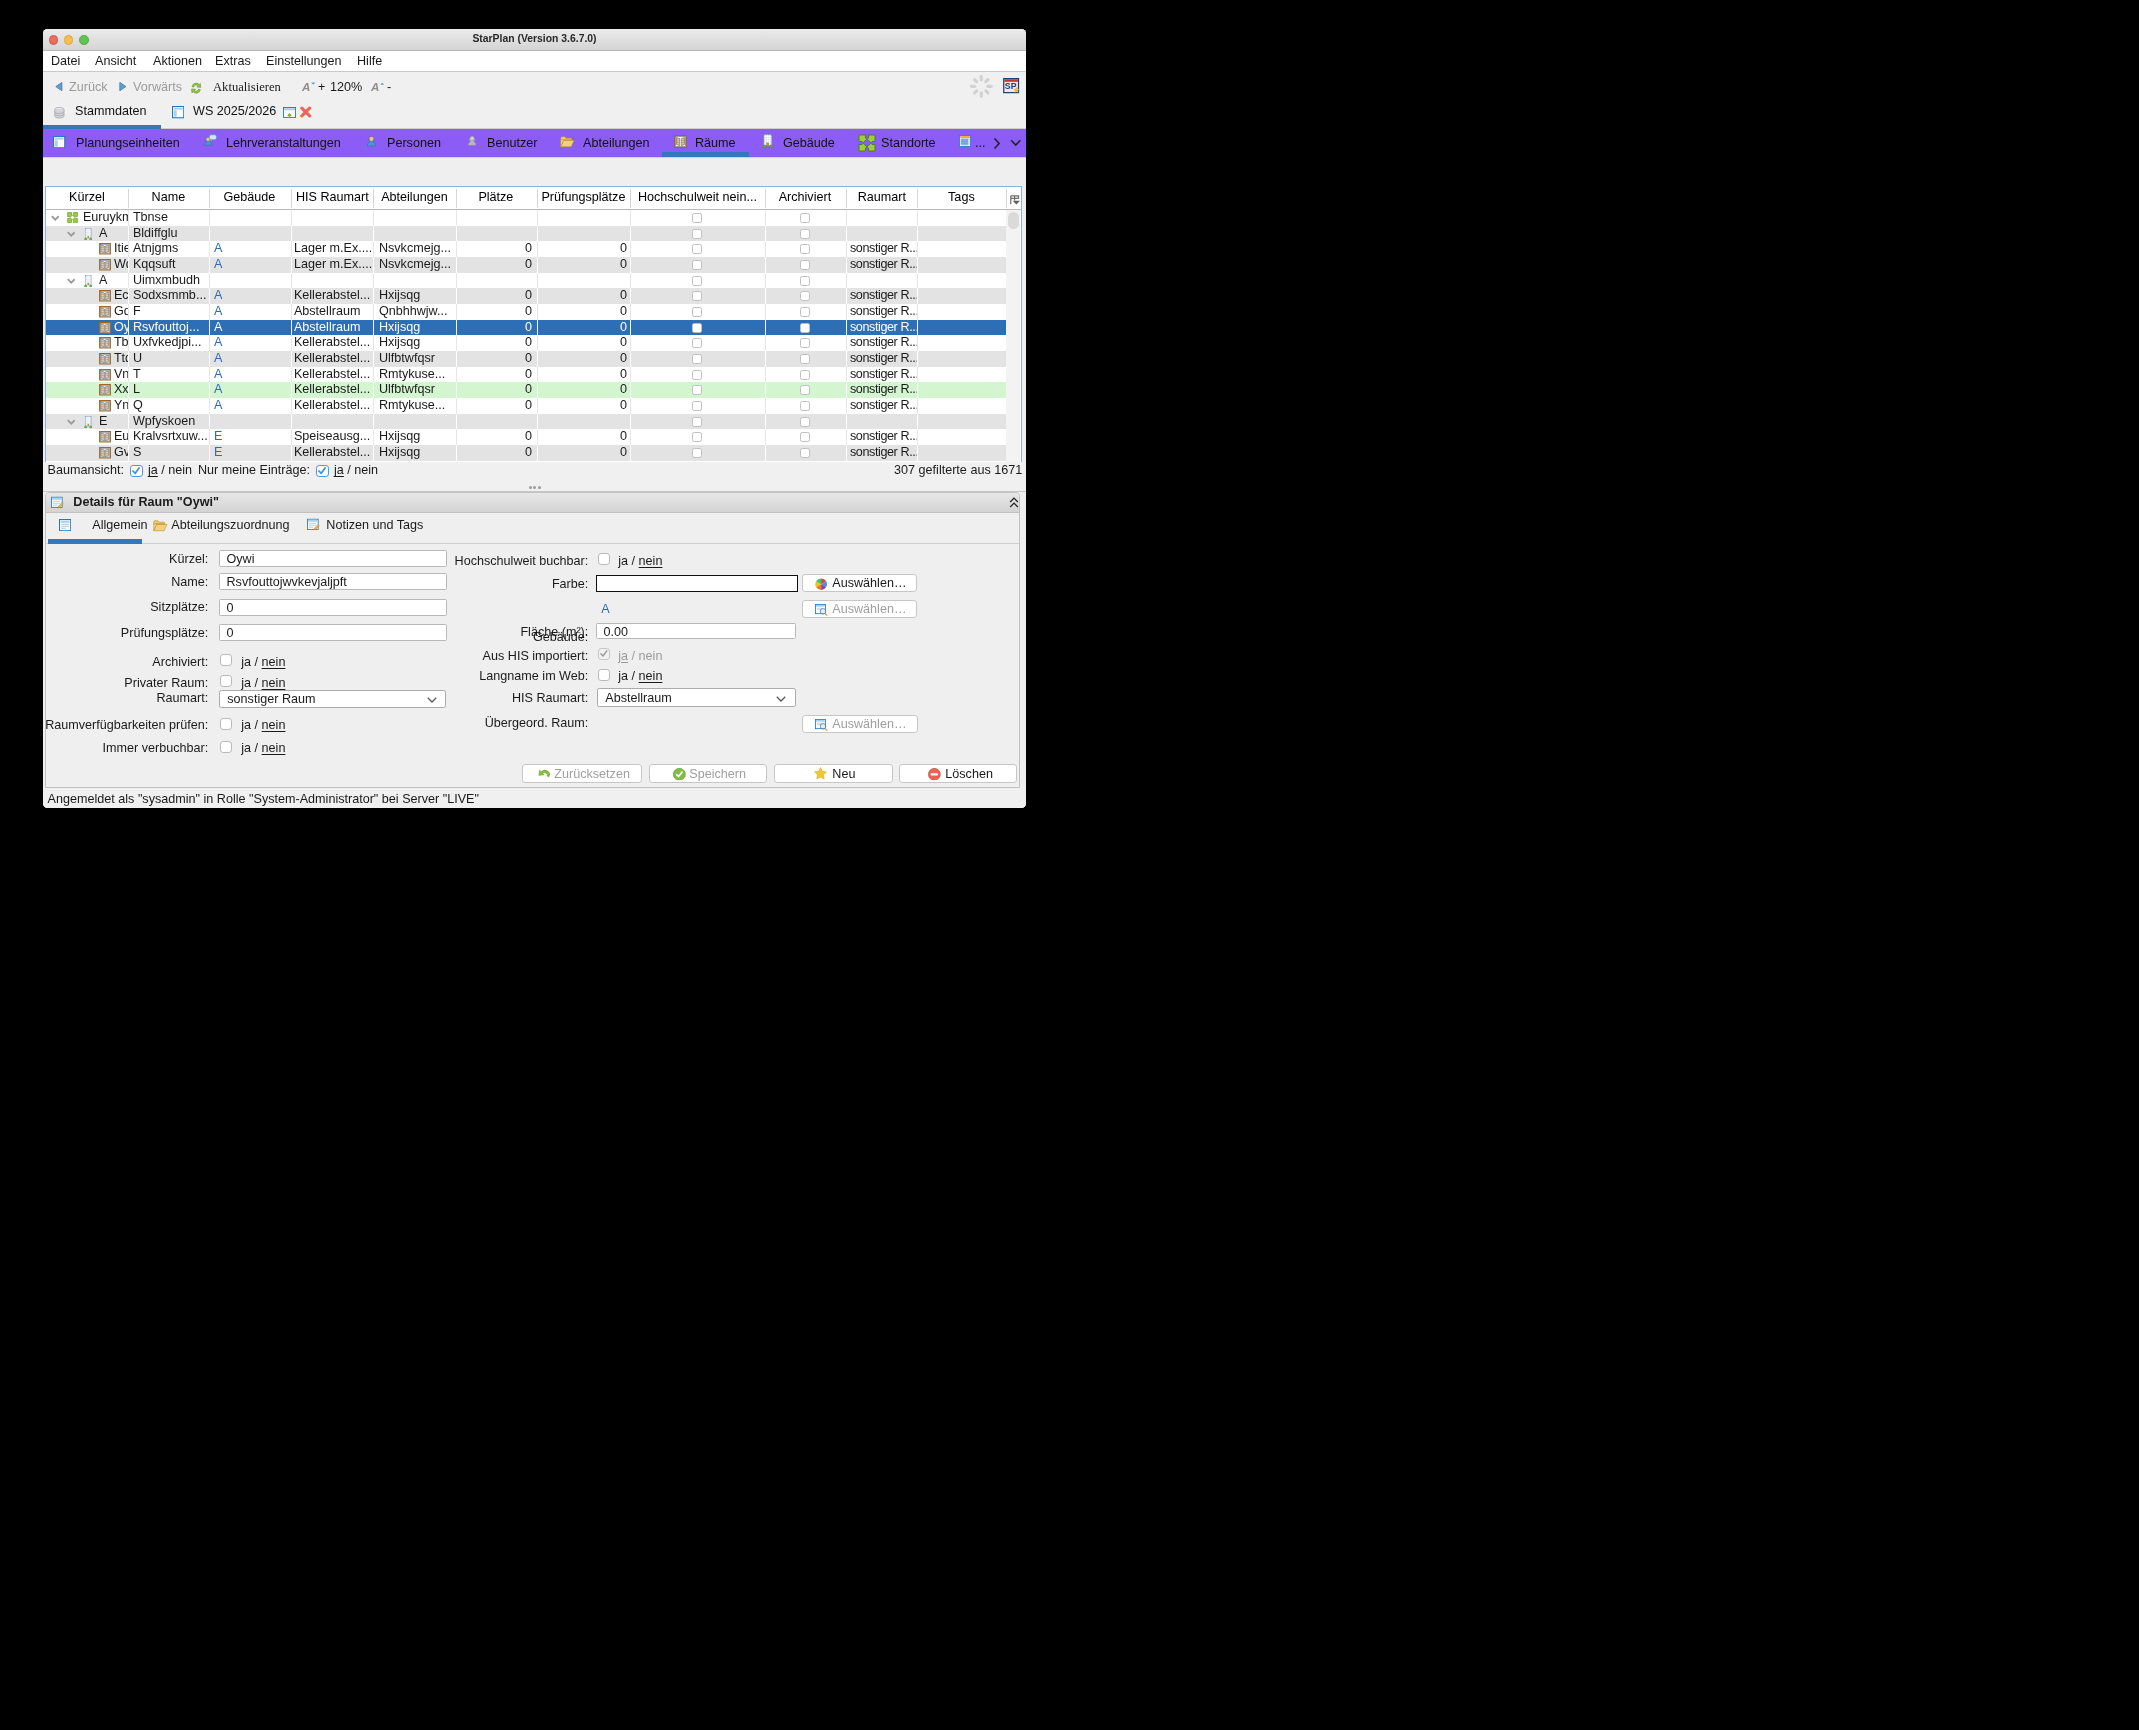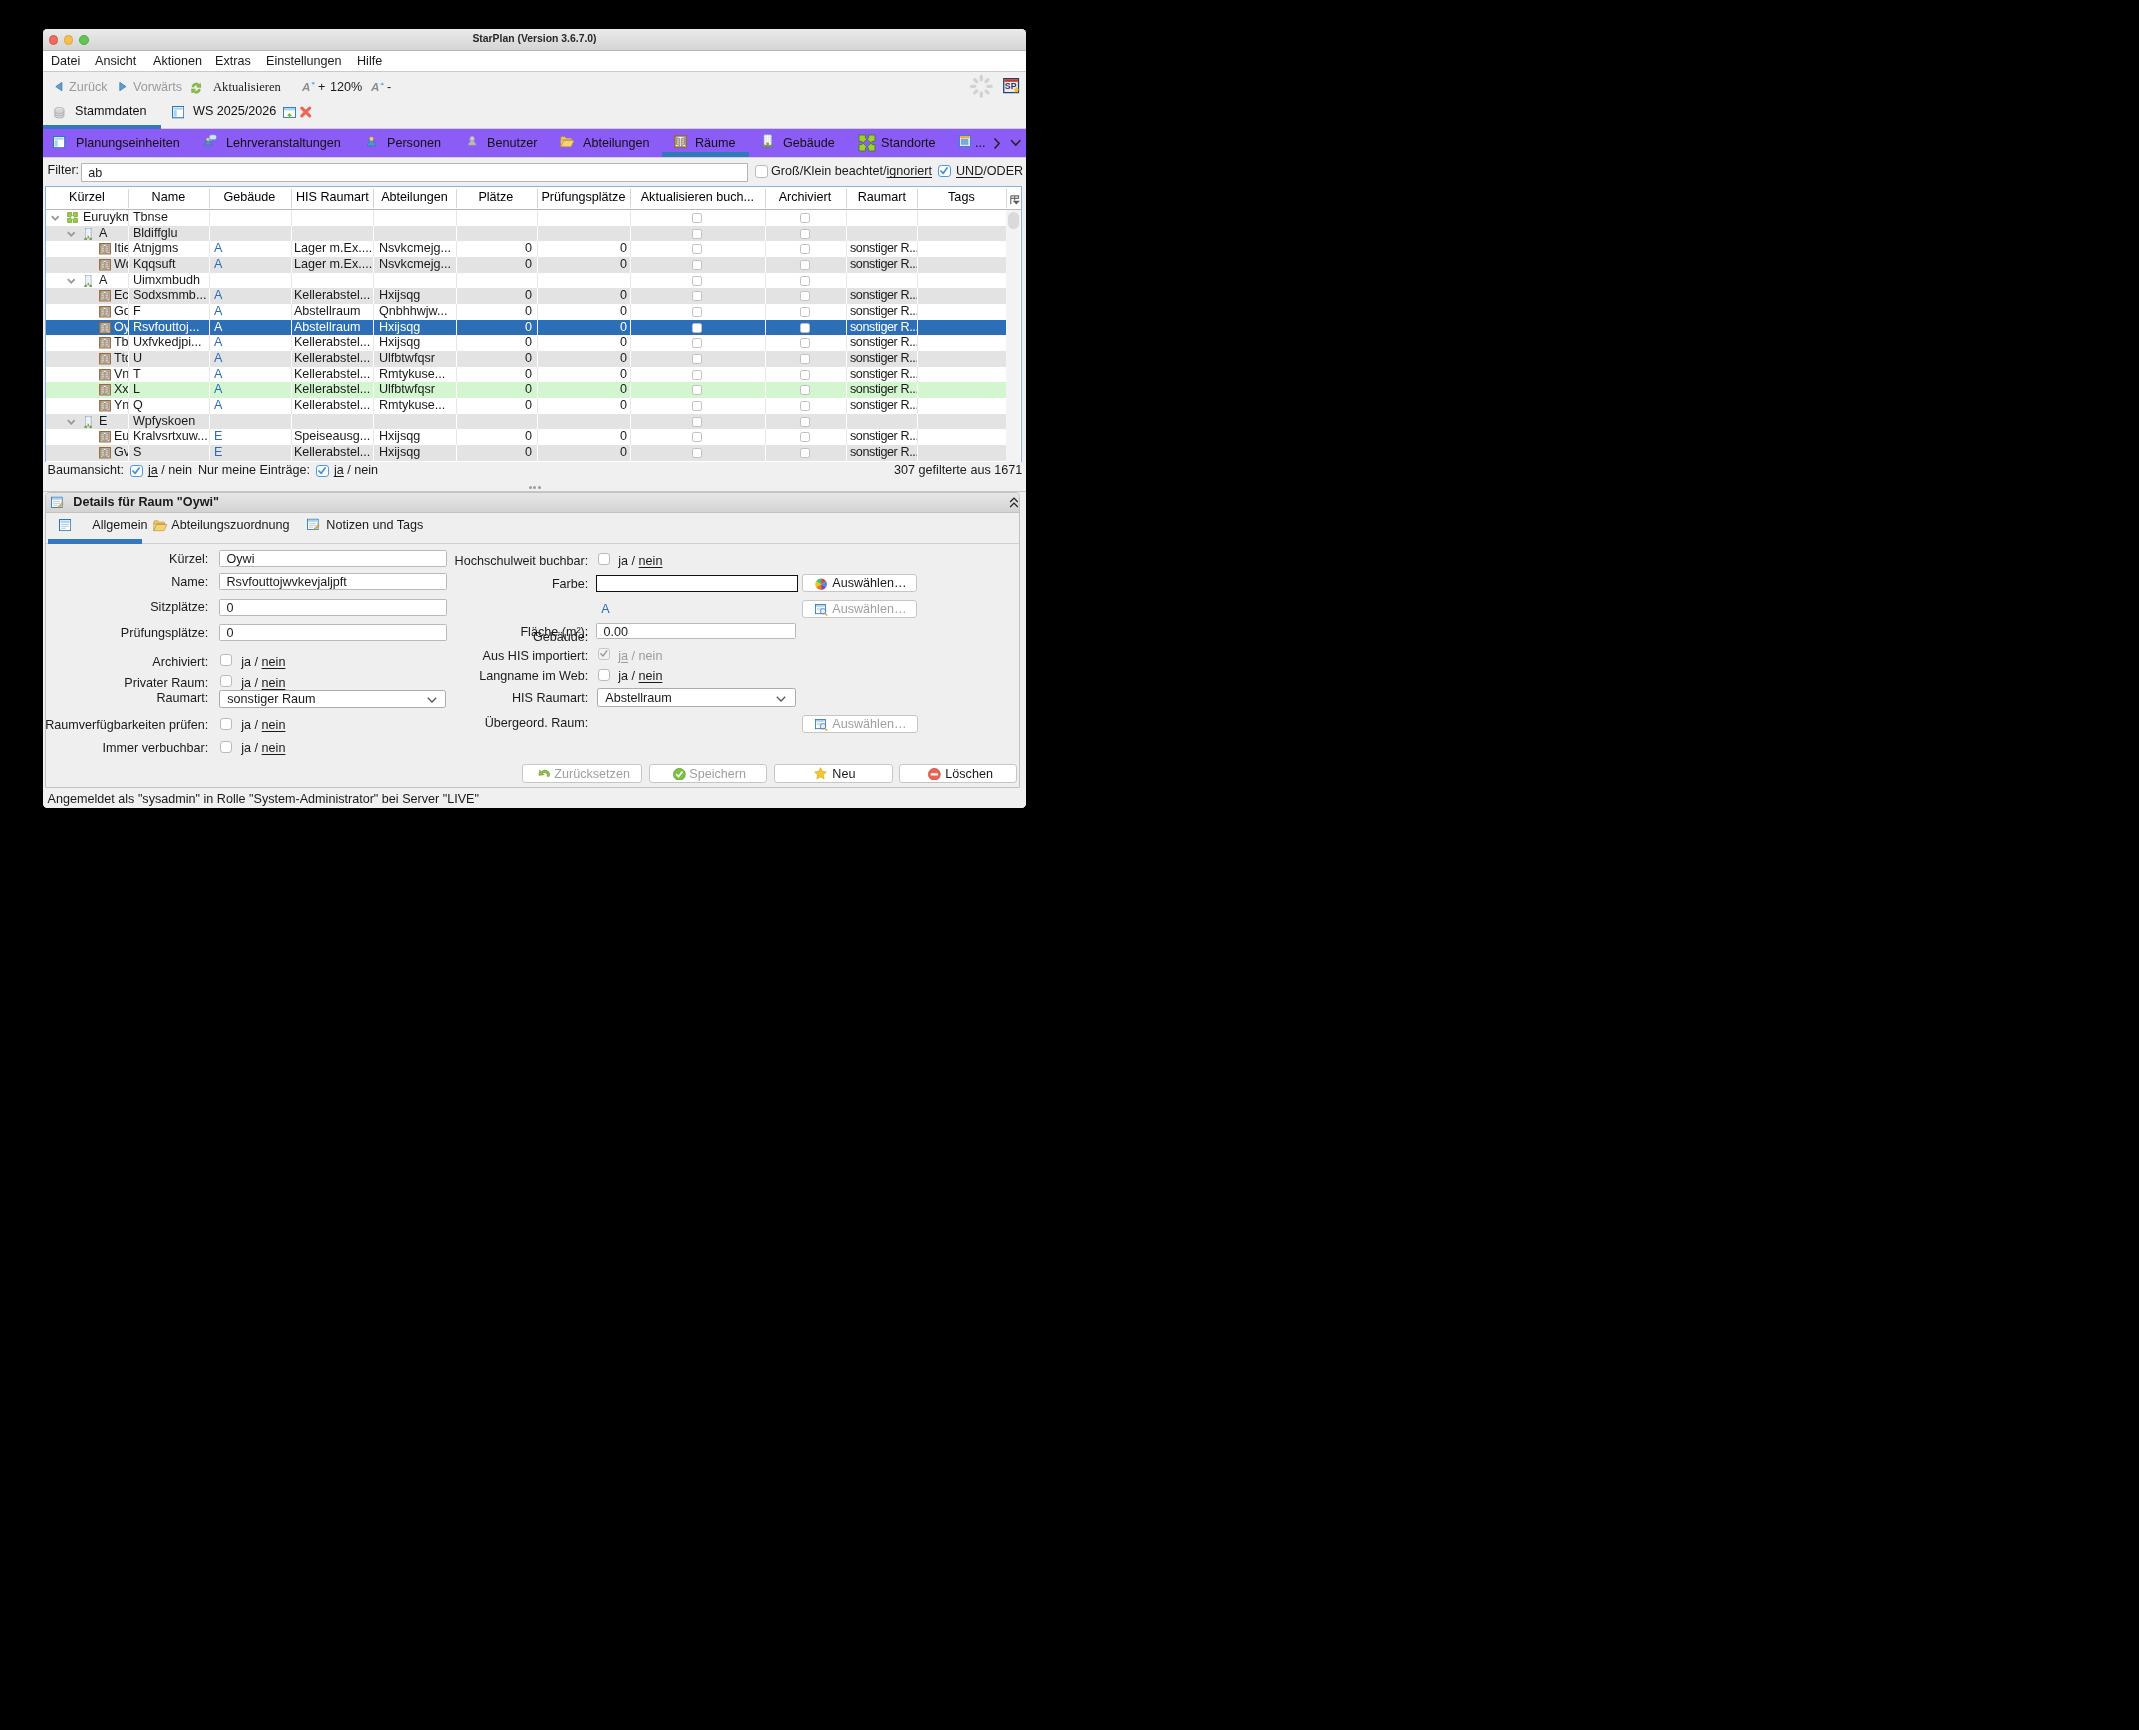--- a/index.html
+++ b/index.html
@@ -218,34 +218,20 @@
     <rect x="2.8" y="5.2" width="9.2" height="7.8" fill="#5b9bd5" opacity="0.75"></rect>
   </svg>
   <span class="txt" style="left:932px;">...</span>
   <svg class="icon" style="left:950px;top:7.7px;" width="7.7" height="13" viewBox="0 0 10 17">
         <path d="M2 2 L8 8.5 L2 15" fill="none" stroke="#222" stroke-width="2"></path>
       </svg>
   <svg class="icon" style="left:967px;top:10px;" width="11.5" height="7.7" viewBox="0 0 15 10">
         <path d="M1.5 1.5 L7.5 8 L13.5 1.5" fill="none" stroke="#222" stroke-width="2"></path>
       </svg>
   <div id="t2line"></div>
-</div>
-<div id="filterrow">
-  <span class="abs" style="left:4.6px;top:5px;">Filter:</span>
-  <div id="filterinp">
-        <span class="abs" style="left:6.2px;top:1.5px;">ab</span>
-      </div>
-  <div class="ckb ckoff" style="left:712px;top:7.3px;"></div>
-  <span class="abs" style="left:728px;top:6.2px;">Groß/Klein beachtet/<span class="ul">ignoriert</span></span>
-  <div class="ckb ckon" style="left:895px;top:6.5px;">
-        <svg width="10" height="10" viewBox="0 0 13 13">
-          <path d="M2.5 6.5 L5.5 9.5 L10.5 2.5" fill="none" stroke="#3f8ee0" stroke-width="2.2" stroke-linecap="round" stroke-linejoin="round"></path>
-        </svg>
-      </div>
-  <span class="abs" style="left:913px;top:6.2px;"><span class="ul">UND</span>/ODER</span>
 </div>
 <svg width="0" height="0" style="position:absolute;">
       <defs>
 <g id="chev">
           <path d="M1 1.5 L5.5 6 L10 1.5" fill="none" stroke="#9b9b9b" stroke-width="2.4"></path>
         </g>
 <g id="arr4">
           <g fill="#9ecf35" stroke="#3f7d14" stroke-width="0.7" stroke-linejoin="round">
 <path d="M0.8 0.8 L6 0.8 L6 3.2 L7 4.2 L4.2 7 L3.2 6 L0.8 6 Z"></path>
 <path d="M13.7 0.8 L8.5 0.8 L8.5 3.2 L7.5 4.2 L10.3 7 L11.3 6 L13.7 6 Z"></path>
@@ -274,21 +260,21 @@
     </svg>
 <div id="table">
 <div id="thead">
   <span class="hc" style="left:0;width:82px;">Kürzel</span>
   <span class="hc" style="left:82px;width:81px;">Name</span>
   <span class="hc" style="left:163px;width:81px;">Gebäude</span>
   <span class="hc" style="left:245px;width:83px;">HIS Raumart</span>
   <span class="hc" style="left:327px;width:83px;">Abteilungen</span>
   <span class="hc" style="left:410px;width:80px;">Plätze</span>
   <span class="hc" style="left:491px;width:93px;">Prüfungsplätze</span>
-  <span class="hc" style="left:584px;width:135px;">Aktualisieren buch...</span>
+  <span class="hc" style="left:584px;width:135px;">Hochschulweit nein...</span>
   <span class="hc" style="left:719px;width:80px;">Archiviert</span>
   <span class="hc" style="left:800px;width:72px;">Raumart</span>
   <span class="hc" style="left:871px;width:89px;">Tags</span>
   <div class="hs" style="left:82px;"></div>
         <div class="hs" style="left:163px;"></div>
         <div class="hs" style="left:245px;"></div>
         <div class="hs" style="left:327px;"></div>
         <div class="hs" style="left:410px;"></div>
         <div class="hs" style="left:491px;"></div>
         <div class="hs" style="left:584px;"></div>

